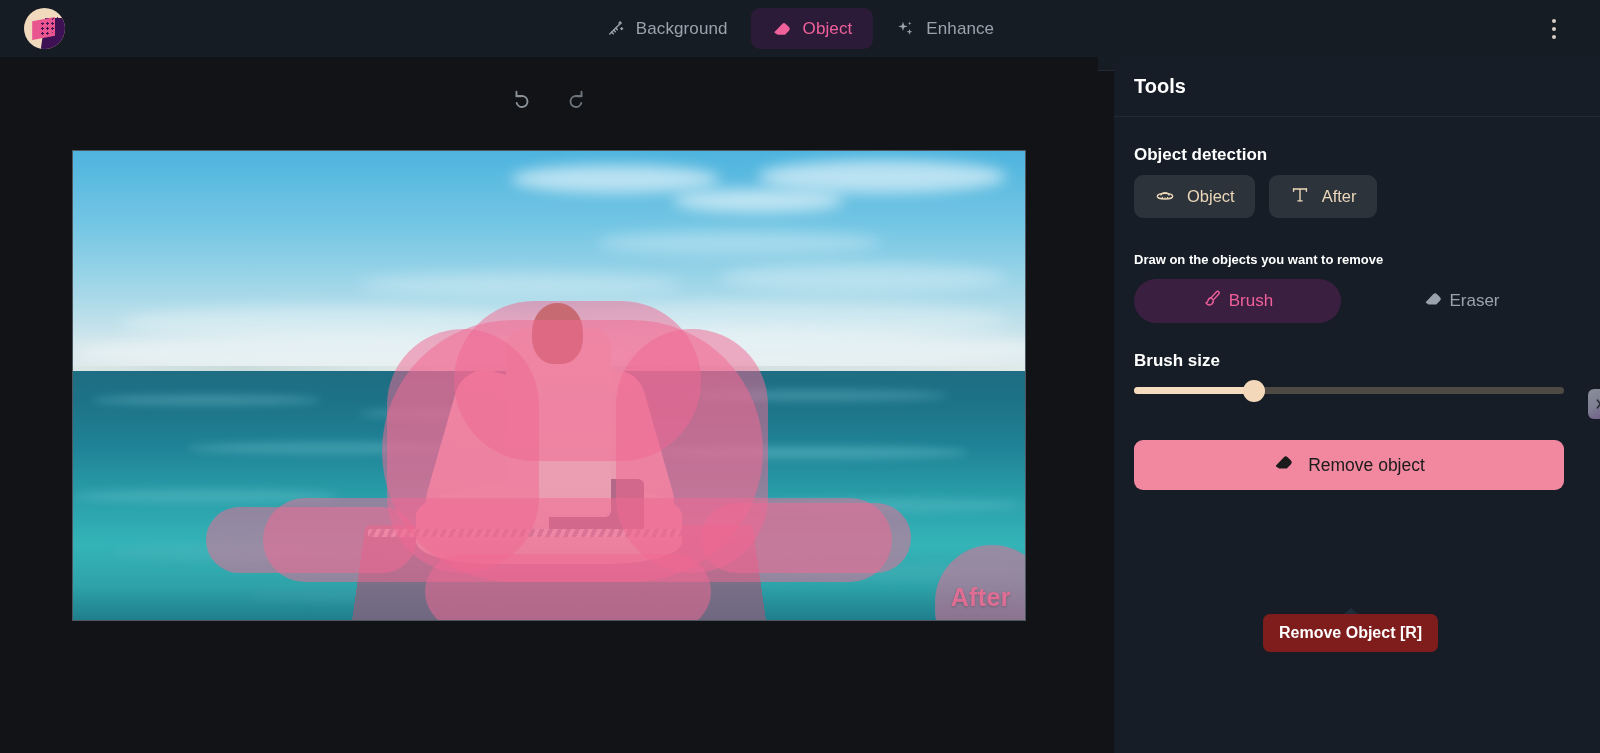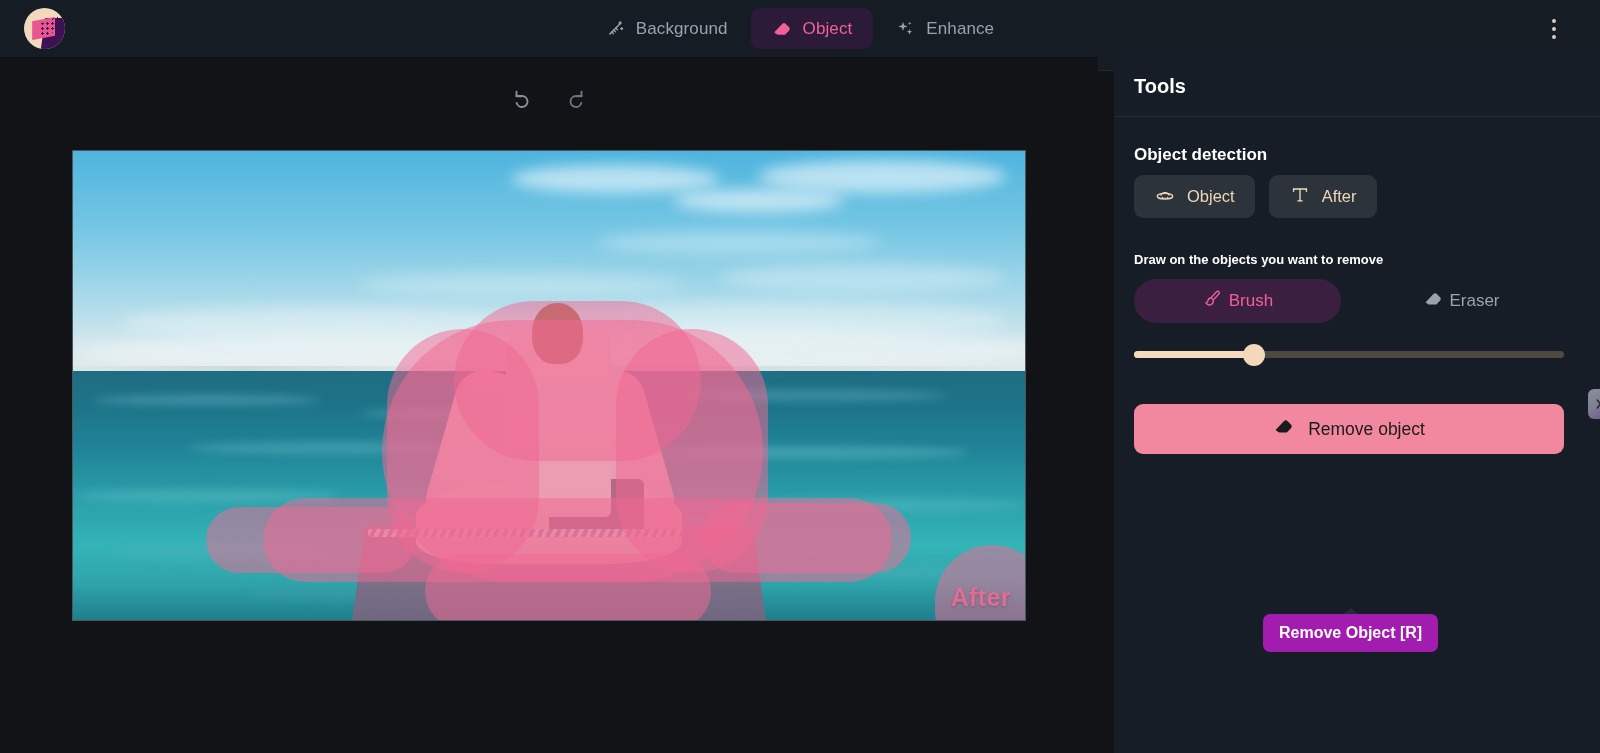--- a/index.html
+++ b/index.html
@@ -414,21 +414,21 @@
     color: #1b1b1b;
     font-size: 17.5px;
     cursor: pointer;
     font-family: "Liberation Sans", sans-serif;
   }
 
   #tooltip {
     position: absolute;
     left: 149px;
     top: 497px;
-    background: #a21caf;
+    background: #7f1d1d;
     color: #ffffff;
     font-size: 16px;
     font-weight: bold;
     padding: 10px 16px;
     border-radius: 7px;
     white-space: nowrap;
   }
   #tooltip:before {
     content: "";
     position: absolute;
@@ -633,20 +633,21 @@
         </button>
       </div>
 
       <button id="collapse-btn">
         <svg width="16" height="16" viewBox="0 0 24 24" fill="none" stroke="#25282f" stroke-width="2.2" stroke-linecap="round" stroke-linejoin="round">
           <path d="M5 6 L9.5 12 L5 18"></path>
           <path d="M19 6 L14.5 12 L19 18"></path>
         </svg>
       </button>
 
+      <div class="brush-title">Brush size</div>
 
       <div id="slider">
         <div id="slider-fill" style="width: 28%;"></div>
         <div id="slider-thumb" style="left: 28%;"></div>
       </div>
 
       <button id="remove-btn">
         <span>
           <svg width="21" height="21" viewBox="0 0 24 24" fill="#1b1b1b" stroke="#1b1b1b" stroke-width="1.5" stroke-linejoin="round">
             <path d="M4 16 L13 6.5 a2.2 2.2 0 0 1 3.1 0 L20 10.3 a2.2 2.2 0 0 1 0 3.1 L15.5 18 H7 Z"></path>

